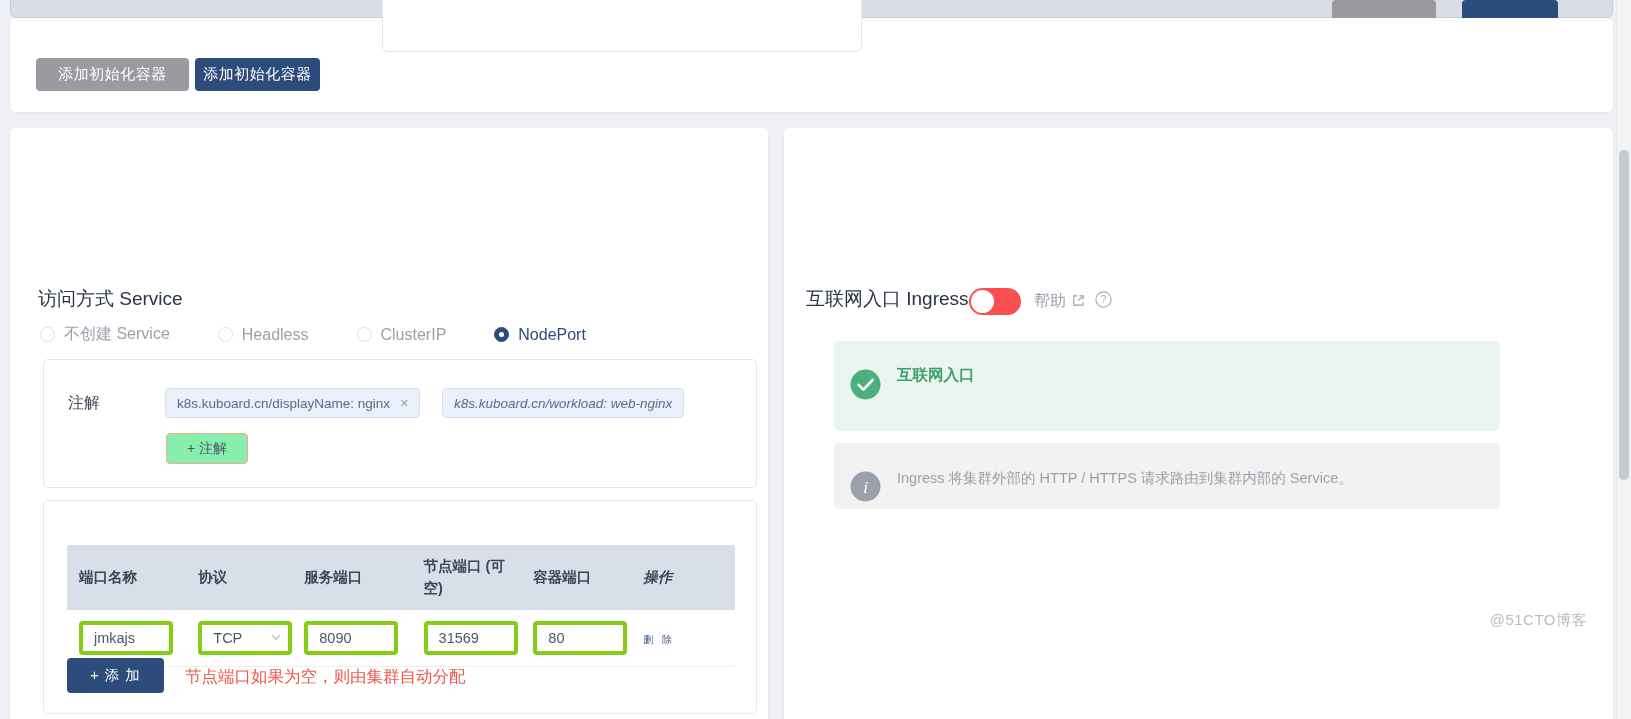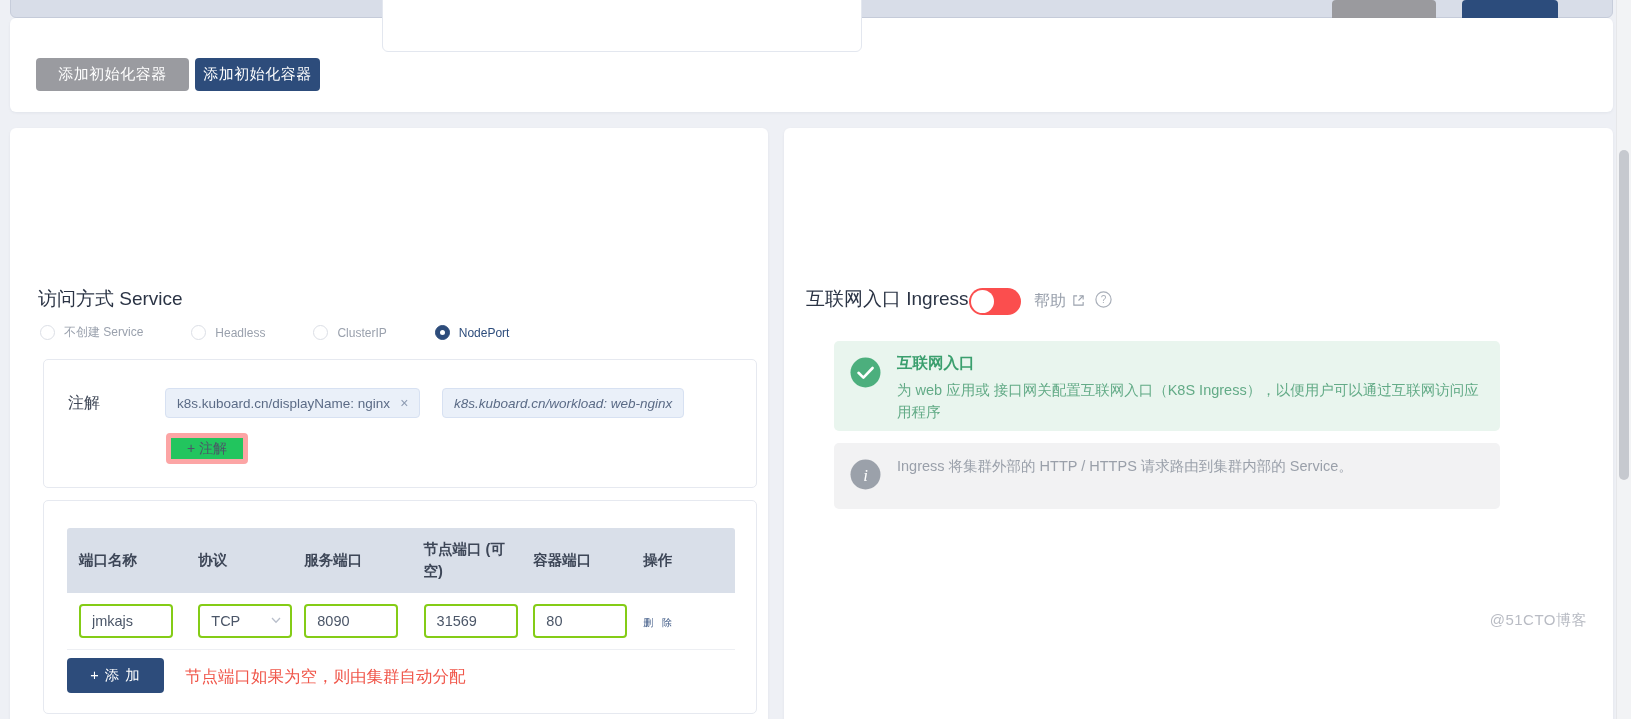--- a/index.html
+++ b/index.html
@@ -111,21 +111,21 @@
   .radio-item.checked .radio-dot {
     border-color: #2d4c7b;
     background: #2d4c7b;
   }
   .radio-item.checked .radio-dot::after {
     content: "";
     position: absolute; left: 4px; top: 4px;
     width: 5px; height: 5px; border-radius: 50%;
     background: #fff;
   }
-  .radio-label { font-size: 12px; color: #9aa1ad; white-space: nowrap; text-align: right; }
+  .radio-label { font-size: 16px; color: #9aa1ad; white-space: nowrap; text-align: right; }
   .radio-item.checked .radio-label { color: #2d4c7b; }
 
   
   .subpanel {
     position: absolute;
     border: 1px solid #e6e9f0;
     border-radius: 5px;
     background: #fff;
   }
   #panel-annotations { left: 33px; top: 231px; width: 714px; height: 129px; }
@@ -146,28 +146,28 @@
   }
   #tag-0 { left: 121px; top: 28px; justify-content: space-between; }
   #tag-1 { left: 398px; top: 28px; font-style: italic; }
   .tag-close {
     margin-left: 10px; color: #8d9bb2; font-size: 14px;
     cursor: pointer; line-height: 1;
   }
   #btn-add-ann {
     position: absolute; left: 122px; top: 73px;
     width: 82px; height: 31px;
-    background: #22c55e; border: 5px solid #fca5a5;
+    background: #86efac; border: 1px solid #fca5a5;
     color: #4c5568; font-size: 14px;
   }
 
   
   #panel-ports { left: 33px; top: 372px; width: 714px; height: 214px; }
   .ports-table {
-    position: absolute; left: 23px; top: 27px;
+    position: absolute; left: 23px; top: 44px;
     width: 668px;
     border-collapse: collapse;
   }
   .ports-table thead th {
     background: #d9dfe9;
     color: #3d4657;
     font-size: 14.5px;
     font-weight: 700;
     text-align: left;
     padding: 11px 0 11px 12px;
@@ -175,28 +175,28 @@
     height: 65px;
     line-height: 1.45;
   }
   .ports-table thead th:first-child { border-radius: 3px 0 0 0; }
   .ports-table thead th:last-child { border-radius: 0 3px 0 0; }
   .col-name  { width: 120px; }
   .col-proto { width: 100px; }
   .col-sport { width: 120px; }
   .col-nport { width: 110px; }
   .col-cport { width: 110px; }
-  .col-ops   { width: 108px; }
+  .col-ops   { width: 108px; font-style: italic; }
   .ports-table tbody td {
     padding: 11px 0 11px 12px;
     border-bottom: 1px solid #edeff3;
   }
   .inp {
     width: 94px; height: 34px;
-    border: 2px solid #84cc16;
+    border: 4px solid #84cc16;
     border-radius: 4px;
     background: #fff;
     font-size: 14.5px;
     color: #4b5musd;
     color: #4b5668;
     padding: 0 11px;
     outline: none;
     font-family: "Liberation Sans", "DejaVu Sans", sans-serif;
   }
   .sel-wrap { position: relative; width: 94px; }
@@ -249,21 +249,21 @@
     cursor: pointer;
   }
   .help-link .txt { font-size: 16px; color: #9aa1ad; }
   .help-ext { margin-left: 6px; }
   .help-q { margin-left: 10px; cursor: pointer; }
 
   .alert {
     position: absolute;
     border-radius: 5px;
     display: flex;
-    padding: 12px 18px 15px 16px;
+    padding: 24px 18px 15px 16px;
   }
   #alert-success {
     left: 50px; top: 213px;
     width: 666px; height: 90px;
     background: #e9f5ee;
   }
   #alert-info {
     left: 50px; top: 315px;
     width: 666px; height: 66px;
     background: #f2f2f3;
@@ -433,21 +433,20 @@
 
     <div class="alert" id="alert-success">
       <span class="ico">
         <svg width="31" height="31" viewBox="0 0 31 31">
           <circle cx="15.5" cy="15.5" r="15" fill="#4caf7d"></circle>
           <path d="M8.5 15.8 L13.4 20.6 L22.6 11" fill="none" stroke="#fff" stroke-width="2.6" stroke-linecap="round" stroke-linejoin="round"></path>
         </svg>
       </span>
       <div class="body">
         <div class="ttl">互联网入口</div>
-        <div class="desc">为 web 应用或 接口网关配置互联网入口（K8S Ingress），以便用户可以通过互联网访问应用程序</div>
       </div>
     </div>
 
     <div class="alert" id="alert-info">
       <span class="ico">
         <svg width="31" height="31" viewBox="0 0 31 31">
           <circle cx="15.5" cy="15.5" r="15" fill="#9ba1aa"></circle>
           <text x="15.5" y="22" font-size="17" fill="#fff" text-anchor="middle" font-style="italic" font-family="Liberation Serif, serif">i</text>
         </svg>
       </span>

